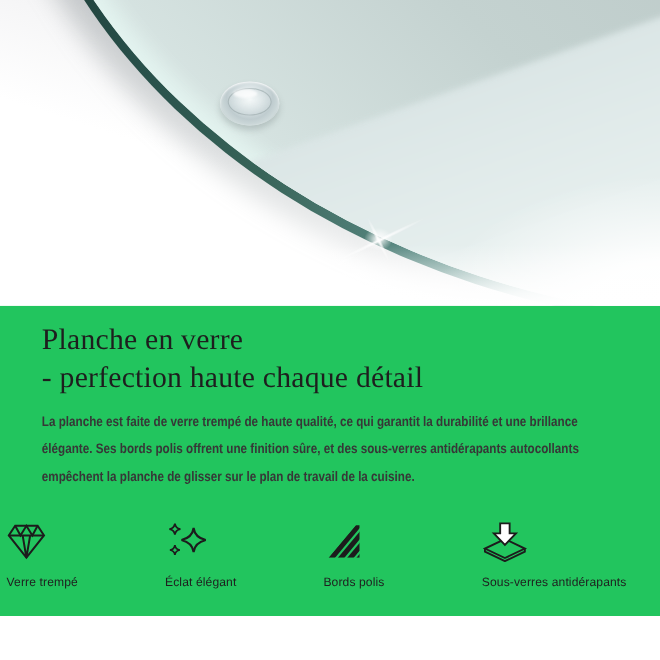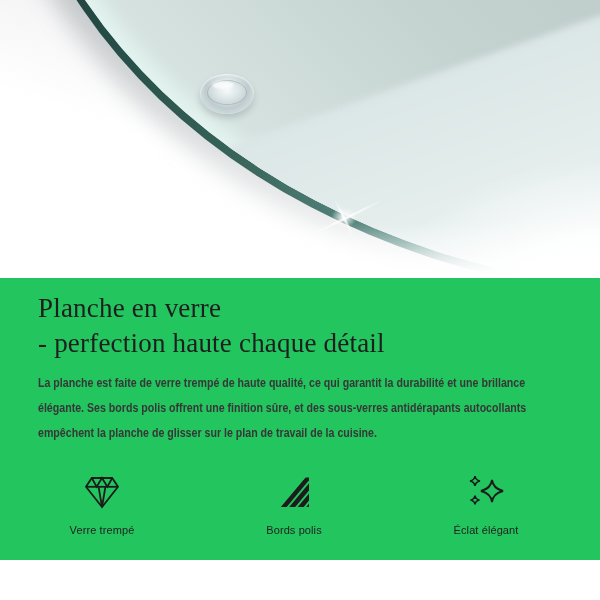--- a/index.html
+++ b/index.html
@@ -82,21 +82,21 @@
     font-family: "Liberation Serif", "DejaVu Serif", serif;
     font-weight: 400; font-size: 27px; line-height: 35px;
     color: #1e1e1e; letter-spacing: 0.2px;
   }
   .title span { display: block; }
   .body { margin: 10px 0 0; font-size: 12.5px; line-height: 25px; color: #373737; font-weight: bold; }
   .body-line { display: block; white-space: nowrap; transform: scaleX(0.85); transform-origin: 0 50%; }
 
   
   .features { display: flex; margin-top: 26px; padding: 0 18px 0 6px; }
-  .feature { flex: 1; display: flex; flex-direction: column; align-items: center; }
+  .feature { flex: 1; display: flex; flex-direction: column; align-items: flex-start; }
   .ficon { height: 40px; display: flex; align-items: center; justify-content: center; }
   .flabel { margin-top: 12px; font-size: 11px; color: #1f1f1f; white-space: nowrap; letter-spacing: 0.1px; }
   .ficon svg { display: block; }
 </style>
 </head>
 <body>
 
 <div class="canvas">
 
   <section class="photo">
@@ -138,43 +138,53 @@
           <path d="M2 12.8 H34"></path>
           <path d="M7.8 4 L12.6 12.8 L18 4 L23.4 12.8 L28.2 4"></path>
           <path d="M14.6 12.8 L18 33 M21.4 12.8 L18 33"></path>
         </svg>
       </span>
       <span class="flabel">Verre trempé</span>
     </div>
 
     <div class="feature">
       <span class="ficon">
+        <svg width="40" height="40" viewBox="0 0 40 40" fill="none" stroke="#1c1c1c">
+          <path stroke-width="1.9" d="M26 8 C26.8 14 29.8 17.2 37 19 C29.8 20.8 26.8 24 26 30 C25.2 24 22.2 20.8 15 19 C22.2 17.2 25.2 14 26 8 Z"></path>
+          <path stroke-width="1.6" d="M9 4 C9.5 7.2 10.8 8.5 14 9 C10.8 9.5 9.5 10.8 9 14 C8.5 10.8 7.2 9.5 4 9 C7.2 8.5 8.5 7.2 9 4 Z"></path>
+          <path stroke-width="1.6" d="M9 23.5 C9.45 26.4 10.6 27.55 13.5 28 C10.6 28.45 9.45 29.6 9 32.5 C8.55 29.6 7.4 28.45 4.5 28 C7.4 27.55 8.55 26.4 9 23.5 Z"></path>
+        </svg>
+      </span>
+      <span class="flabel">Éclat élégant</span>
+    </div>
+
+    <div class="feature">
+      <span class="ficon">
         <svg width="36" height="36" viewBox="0 0 36 36">
           <defs>
             <clipPath id="triClip">
                 <path d="M4.5 33 L29.5 3.5 L33 3.5 L33 33 Z"></path>
               </clipPath>
           </defs>
           <g clip-path="url(#triClip)" stroke="#1c1c1c" stroke-width="4.6">
             <line x1="1" y1="41" x2="33.5" y2="2"></line>
             <line x1="9.5" y1="41" x2="42" y2="2"></line>
             <line x1="18" y1="41" x2="50.5" y2="2"></line>
             <line x1="26.5" y1="41" x2="59" y2="2"></line>
           </g>
         </svg>
       </span>
       <span class="flabel">Bords polis</span>
     </div>
 
     <div class="feature">
       <span class="ficon">
-        <svg width="40" height="40" viewBox="0 0 40 40" fill="none" stroke="#1c1c1c">
-          <path stroke-width="1.9" d="M26 8 C26.8 14 29.8 17.2 37 19 C29.8 20.8 26.8 24 26 30 C25.2 24 22.2 20.8 15 19 C22.2 17.2 25.2 14 26 8 Z"></path>
-          <path stroke-width="1.6" d="M9 4 C9.5 7.2 10.8 8.5 14 9 C10.8 9.5 9.5 10.8 9 14 C8.5 10.8 7.2 9.5 4 9 C7.2 8.5 8.5 7.2 9 4 Z"></path>
-          <path stroke-width="1.6" d="M9 23.5 C9.45 26.4 10.6 27.55 13.5 28 C10.6 28.45 9.45 29.6 9 32.5 C8.55 29.6 7.4 28.45 4.5 28 C7.4 27.55 8.55 26.4 9 23.5 Z"></path>
+        <svg width="42" height="38" viewBox="0 0 44 38" fill="none" stroke="#1c1c1c" stroke-width="1.8" stroke-linejoin="miter">
+          <path d="M22 17 L41 26 L22 35 L3 26 Z"></path>
+          <path d="M3 26 L3 29 L22 38 L41 29 L41 26"></path>
+          <path fill="#ffffff" d="M17.5 2 L26.5 2 L26.5 11.5 L32.5 11.5 L22 22.5 L11.5 11.5 L17.5 11.5 Z"></path>
         </svg>
       </span>
-      <span class="flabel">Éclat élégant</span>
+      <span class="flabel">Sous-verres antidérapants</span>
     </div>
-
 
   </section>
 </div>
 
 </body></html>

